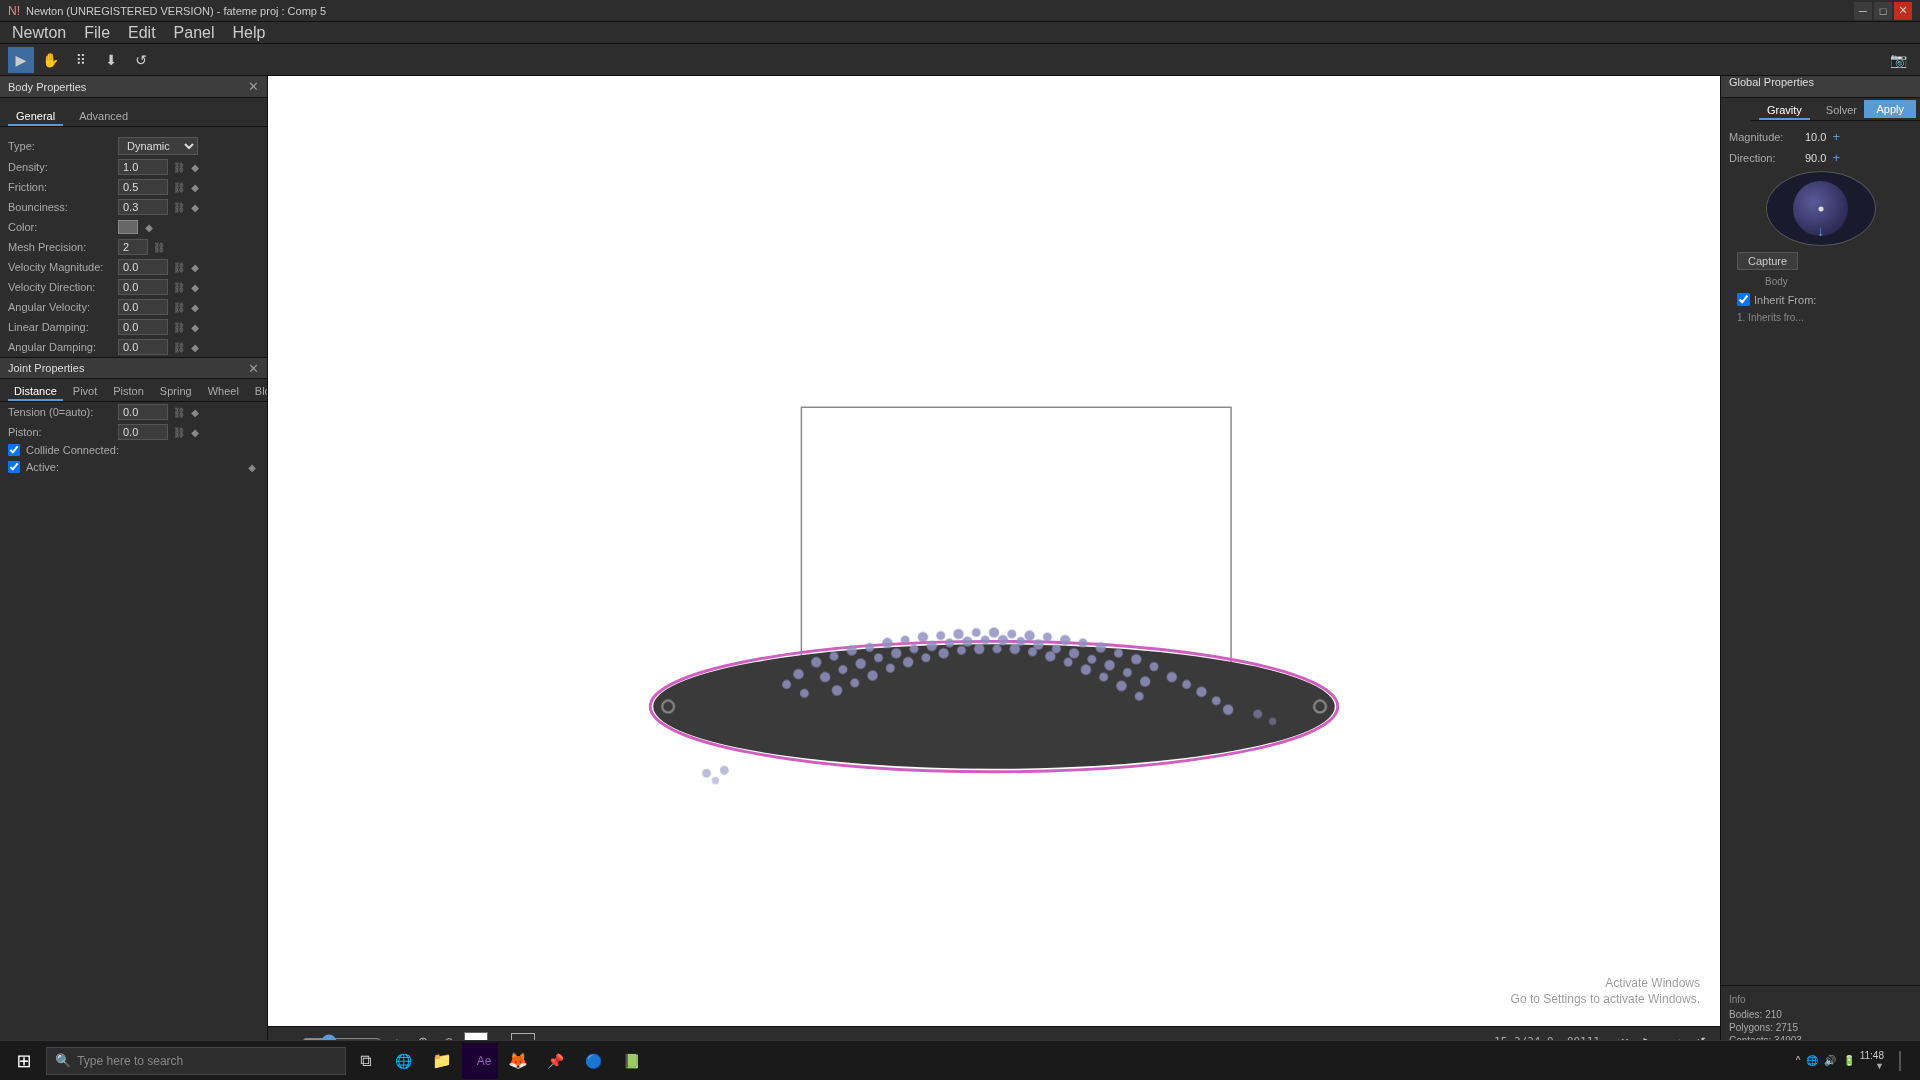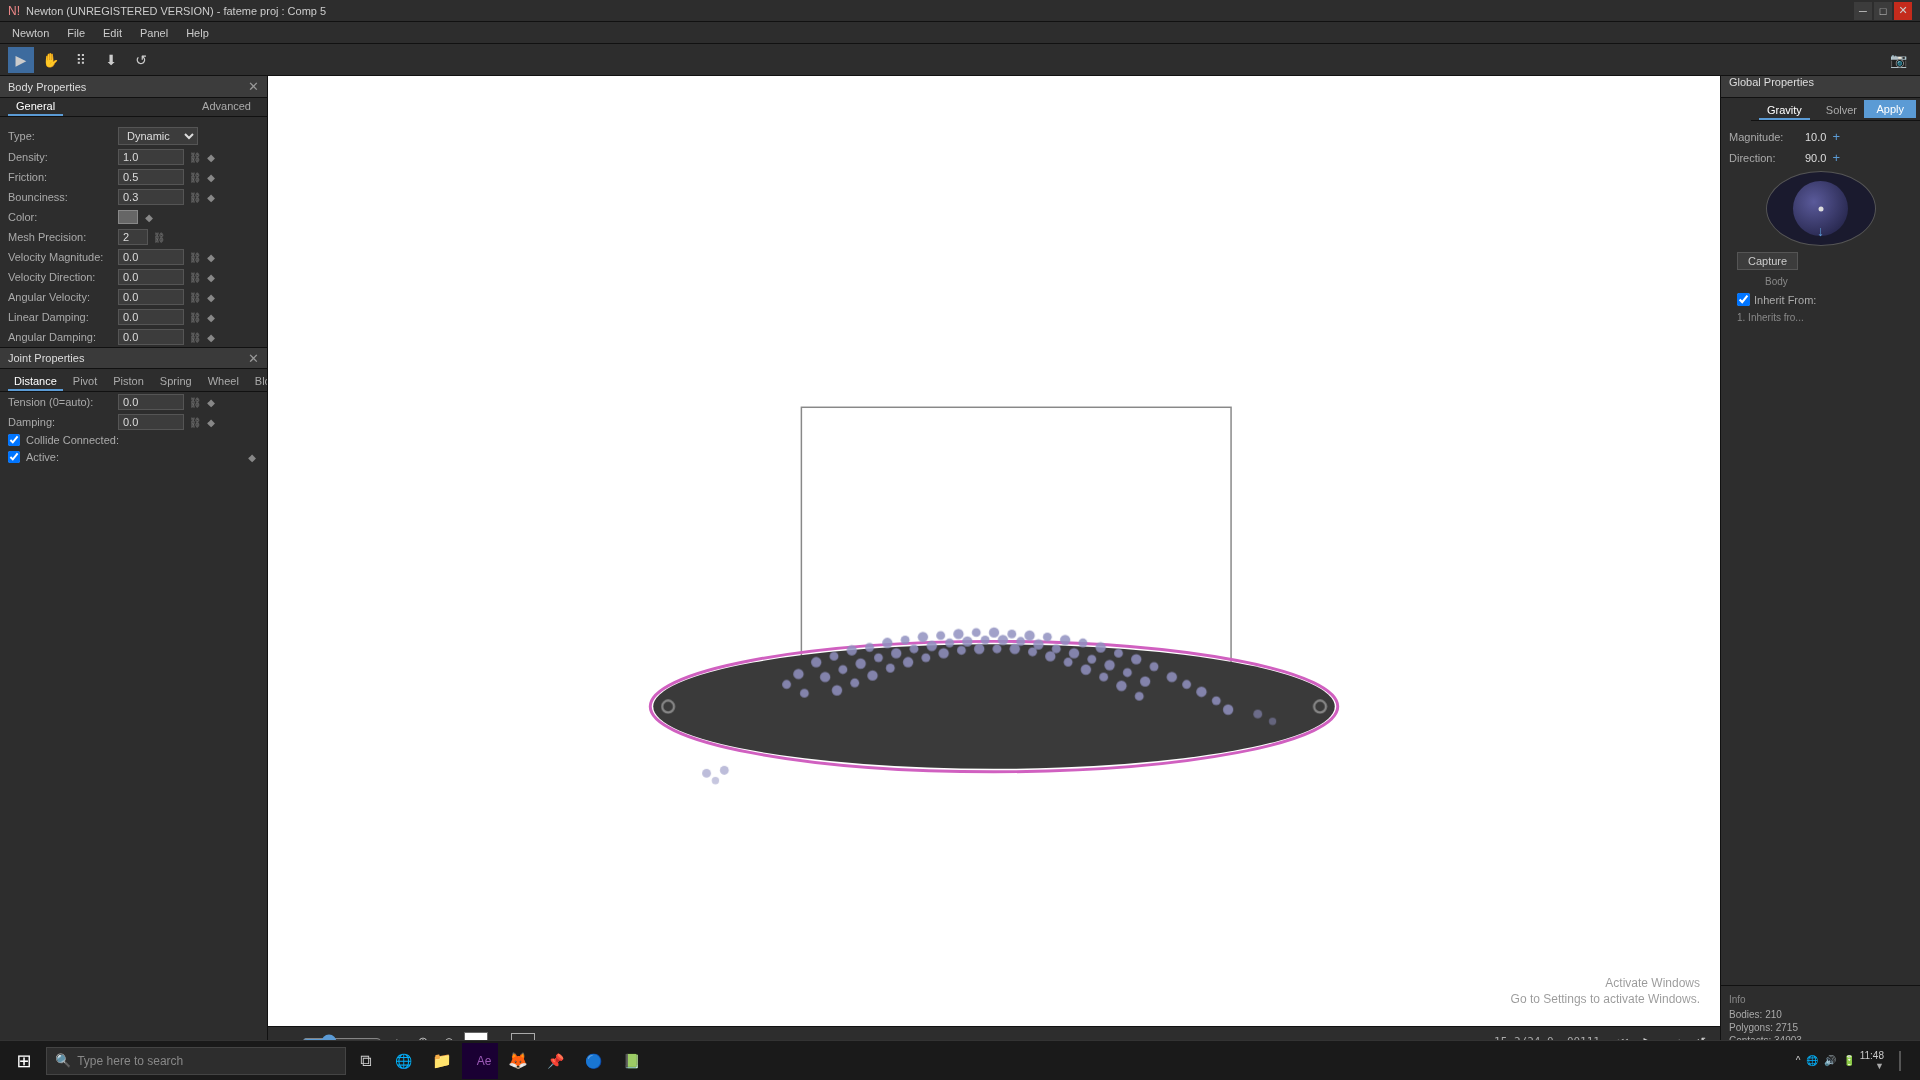--- a/index.html
+++ b/index.html
@@ -46,21 +46,21 @@
       background: #2d2d2d;
       display: flex;
       align-items: center;
       padding: 0 4px;
       gap: 2px;
       border-bottom: 1px solid #111;
     }
     .menu-item {
       padding: 2px 8px;
       cursor: pointer;
-      font-size: 11px;
+      font-size: 16px;
       color: #ccc;
     }
 
     
     #toolbar {
       height: 32px;
       background: #2d2d2d;
       display: flex;
       align-items: center;
       padding: 0 8px;
@@ -107,23 +107,22 @@
     }
     .panel-close {
       cursor: pointer;
       font-size: 13px;
       color: #999;
     }
     .panel-tabs {
       display: flex;
       background: #2d2d2d;
       border-bottom: 1px solid #111;
-      padding: 0 8px 0;
+      padding: 10px 8px 0;
       gap: 8px;
-      justify-content: space-between;
     }
     .panel-tab {
       padding: 2px 8px;
       cursor: pointer;
       font-size: 11px;
       color: #aaa;
       border-bottom: 2px solid transparent;
     }
     .panel-tab.active {
       color: #fff;
@@ -153,21 +152,21 @@
       font-size: 11px;
       padding: 1px 4px;
       width: 80px;
     }
     .prop-input {
       background: #3c3c3c;
       border: 1px solid #555;
       color: #ddd;
       font-size: 11px;
       padding: 1px 4px;
-      width: 66px;
+      width: 50px;
     }
     .prop-icons {
       display: flex;
       gap: 2px;
       margin-left: 4px;
     }
     .prop-icon {
       width: 14px; height: 14px;
       display: flex; align-items: center; justify-content: center;
       cursor: pointer;
@@ -714,21 +713,21 @@
       </div>
       <div class="prop-row">
         <span class="prop-label">Tension (0=auto):</span>
         <input class="prop-input" type="text" value="0.0" style="">
         <div class="prop-icons">
           <span class="prop-icon">⛓</span>
           <span class="prop-icon">◆</span>
         </div>
       </div>
       <div class="prop-row">
-        <span class="prop-label">Damping:</span>
+        <span class="prop-label">Piston:</span>
         <input class="prop-input" type="text" value="0.0" style="">
         <div class="prop-icons">
           <span class="prop-icon">⛓</span>
           <span class="prop-icon">◆</span>
         </div>
       </div>
       <div class="checkbox-row">
         <input type="checkbox" checked="" style="">
         <span class="prop-label">Collide Connected:</span>
       </div>

